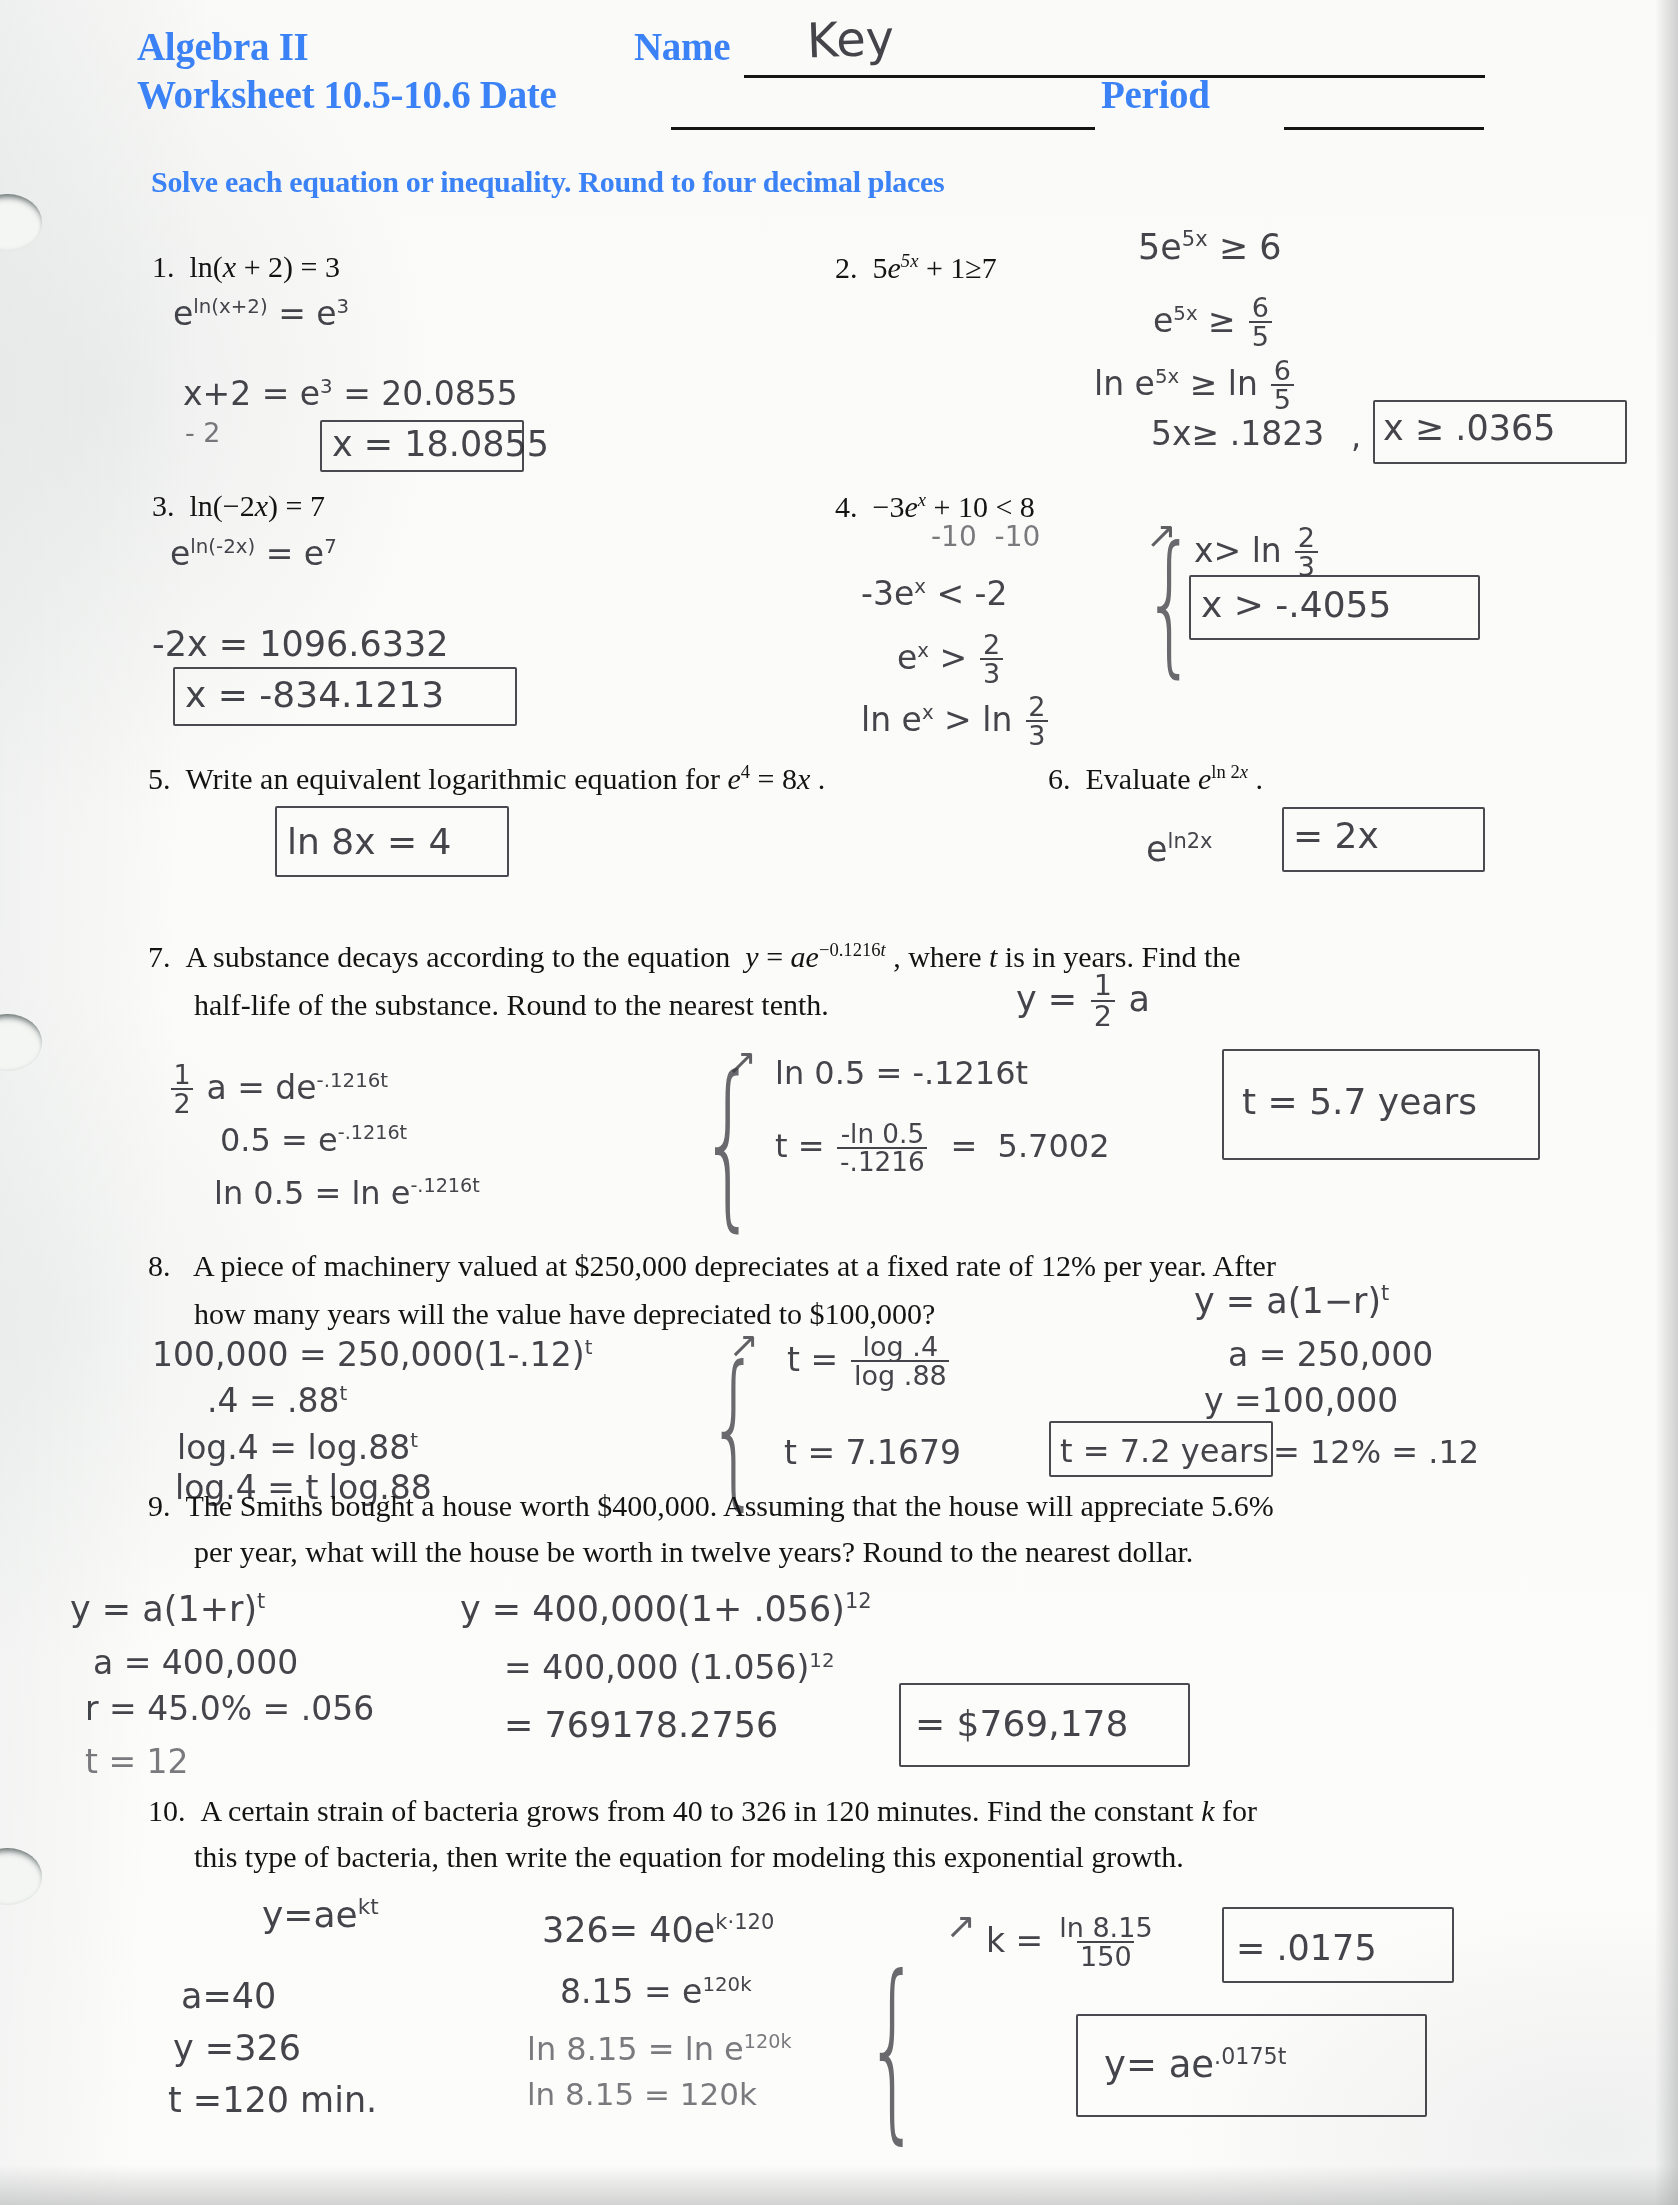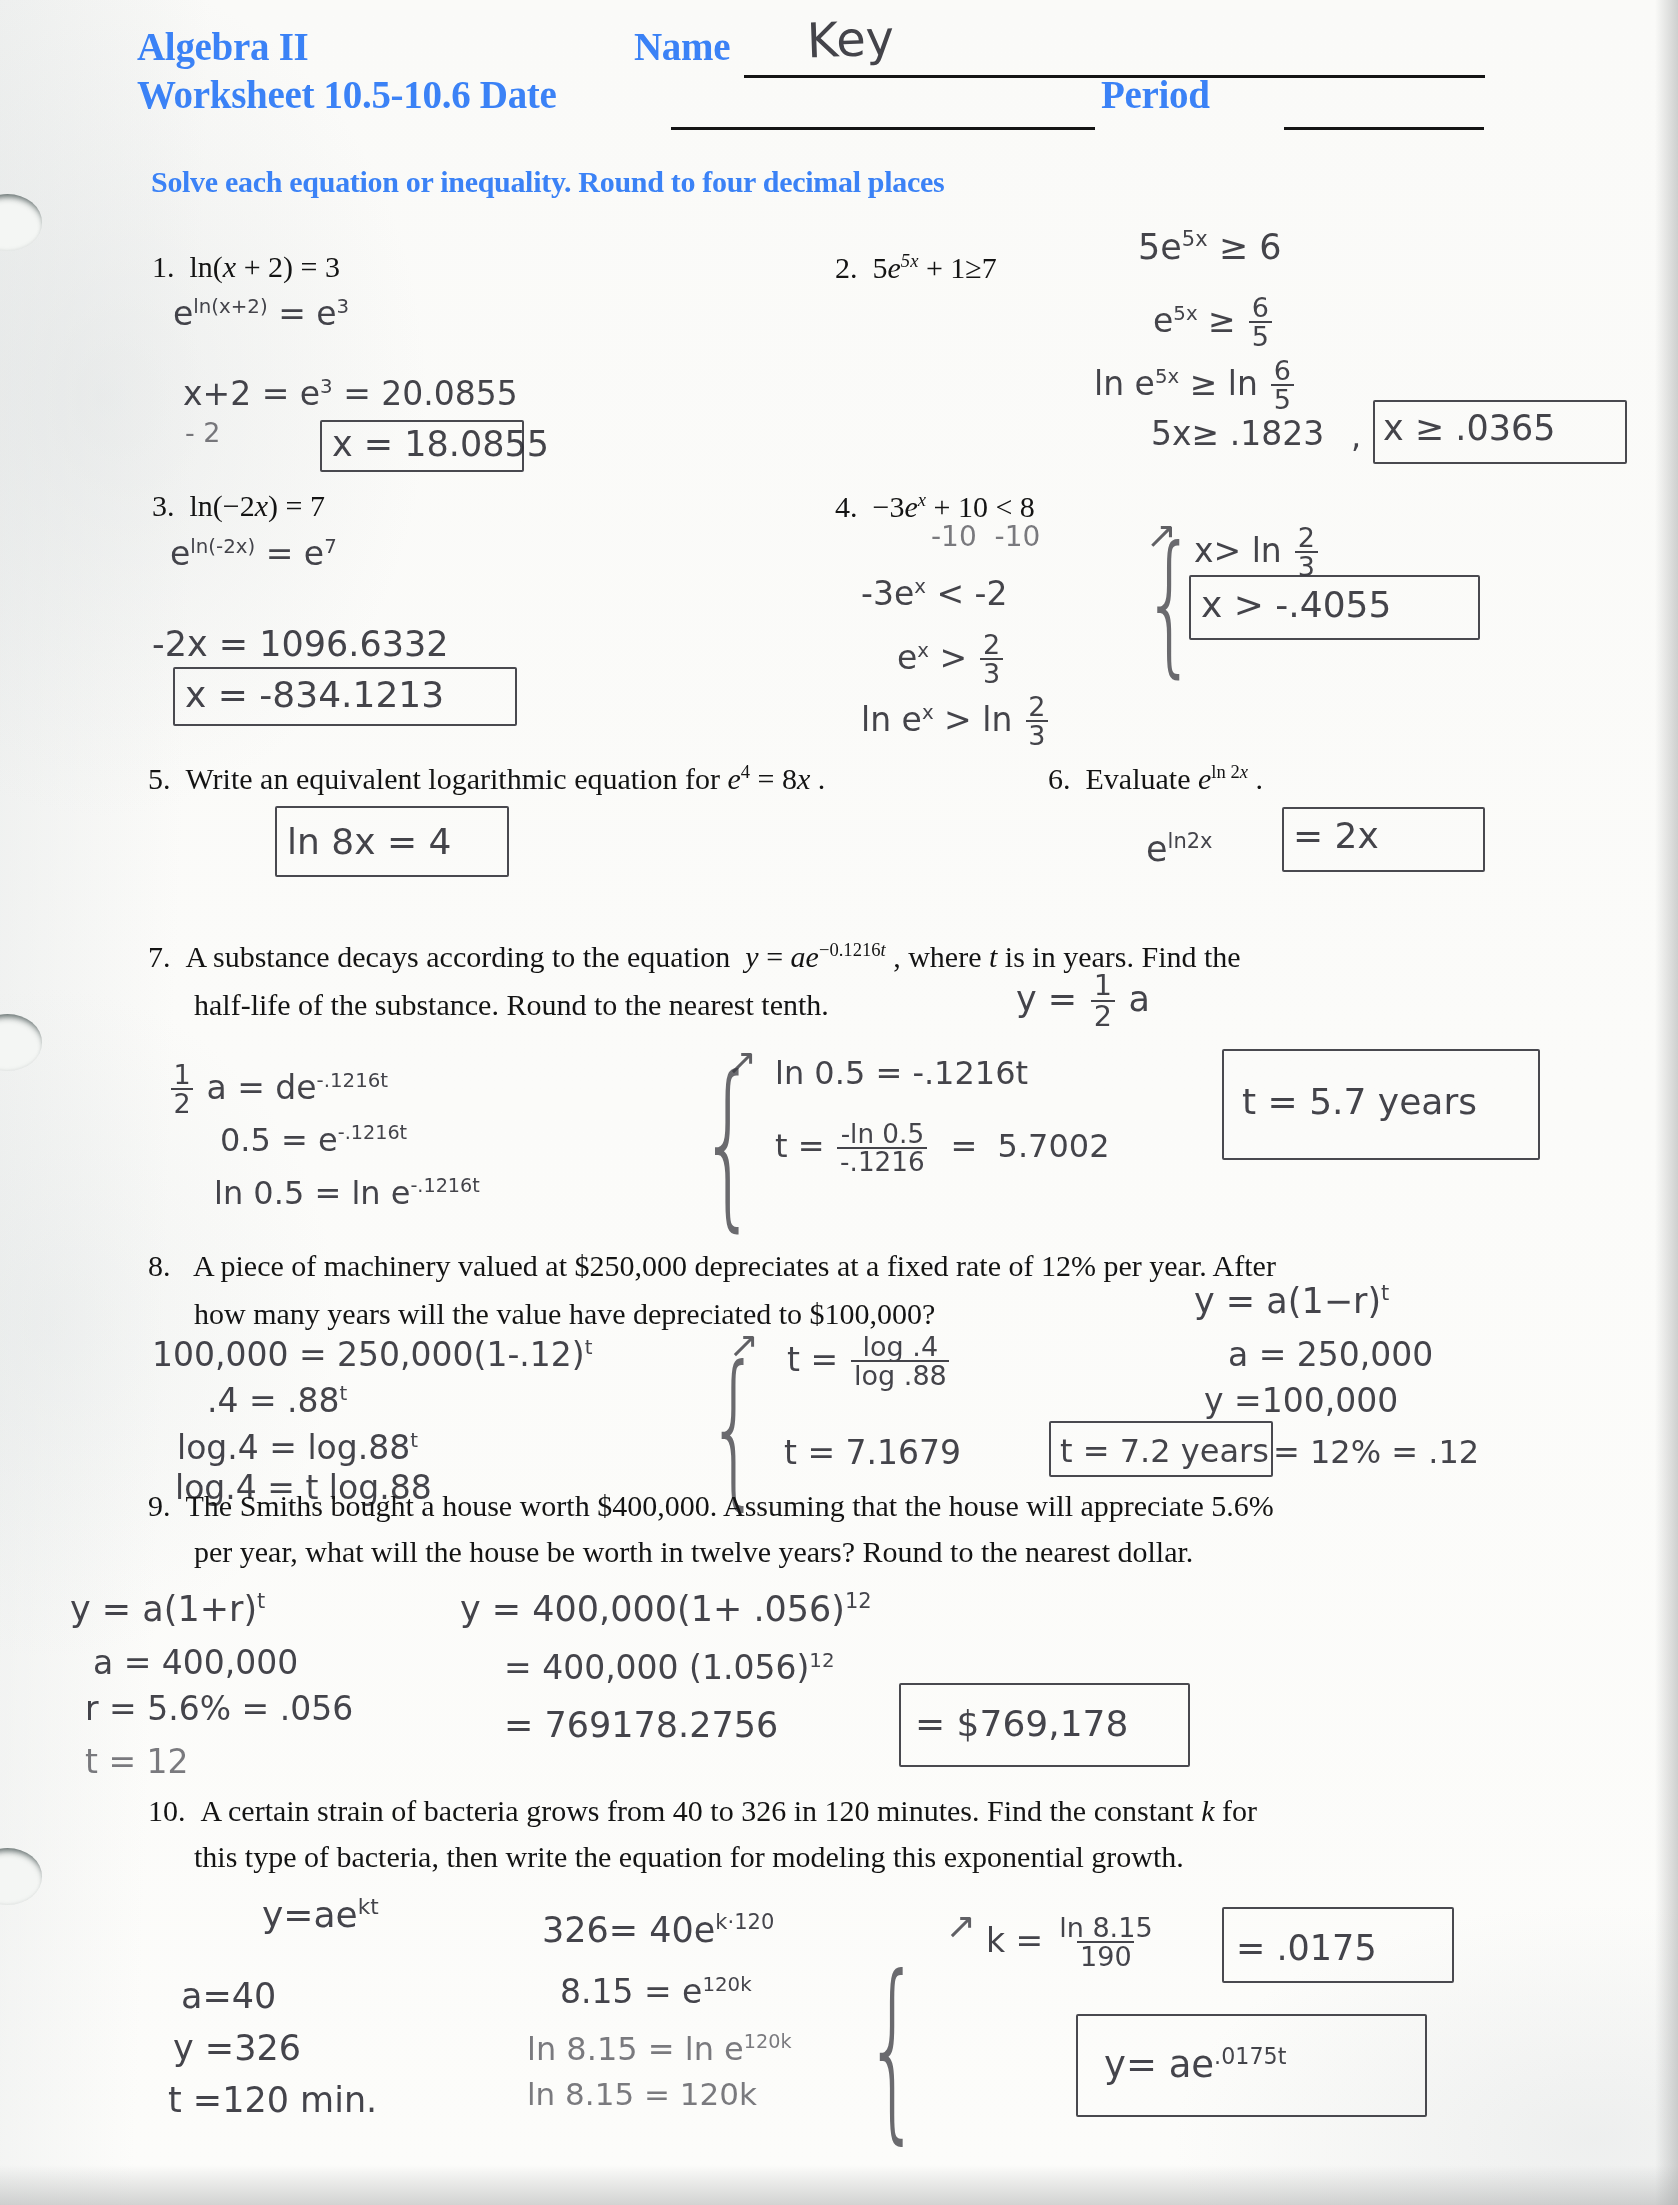--- a/index.html
+++ b/index.html
@@ -325,21 +325,21 @@
 
   <div class="prob" style="left:148px; top:1489px;">
     <span>9.</span>
     <span>&nbsp;The Smiths bought a house worth $400,000. Assuming that the house will appreciate 5.6%</span>
   </div>
   <div class="prob" style="left:194px; top:1535px;">per year, what will the house be worth in twelve years? Round to the nearest dollar.</div>
   <div class="hw" style="left:70px; top:1589px; font-size:35px;">
     y = a(1+r)<sup>t</sup>
   </div>
   <div class="hw" style="left:93px; top:1643px; font-size:33px;">a = 400,000</div>
-  <div class="hw" style="left:85px; top:1689px; font-size:33px;">r = 5.6% = .056</div>
+  <div class="hw" style="left:85px; top:1689px; font-size:33px;">r = 45.0% = .056</div>
   <div class="hw lt" style="left:85px; top:1742px; font-size:33px;">t = 12</div>
   <div class="hw" style="left:460px; top:1589px; font-size:35px;">
     y = 400,000(1+ .056)<sup>12</sup>
   </div>
   <div class="hw" style="left:504px; top:1648px; font-size:33px;">
     = 400,000 (1.056)<sup>12</sup>
   </div>
   <div class="hw" style="left:504px; top:1705px; font-size:35px;">
     = 769178.2756
   </div>
@@ -369,21 +369,21 @@
   </div>
   <div class="hw lt" style="left:527px; top:2076px; font-size:31px;">
     ln 8.15 = 120k
   </div>
 
   <div class="brace" style="left:831px; top:1935px; font-size:194px; transform:scaleX(0.45);">{</div>
   <div class="arrow" style="left:946px; top:1905px; font-size:36px;">↗</div>
   <div class="hw" style="left:986px; top:1914px; font-size:33px;">
     k = <span class="frac">
         <span class="num">ln 8.15</span>
-        <span class="den">190</span>
+        <span class="den">150</span>
       </span>
   </div>
   <div class="boxans" style="left:1222px; top:1907px; width:228px; height:72px;"></div>
   <div class="hw" style="left:1236px; top:1928px; font-size:35px;">= .0175</div>
 
   <div class="boxans" style="left:1076px; top:2014px; width:347px; height:99px;"></div>
   <div class="hw" style="left:1104px; top:2043px; font-size:37px;">
     y= ae<sup>.0175t</sup>
   </div>
 

